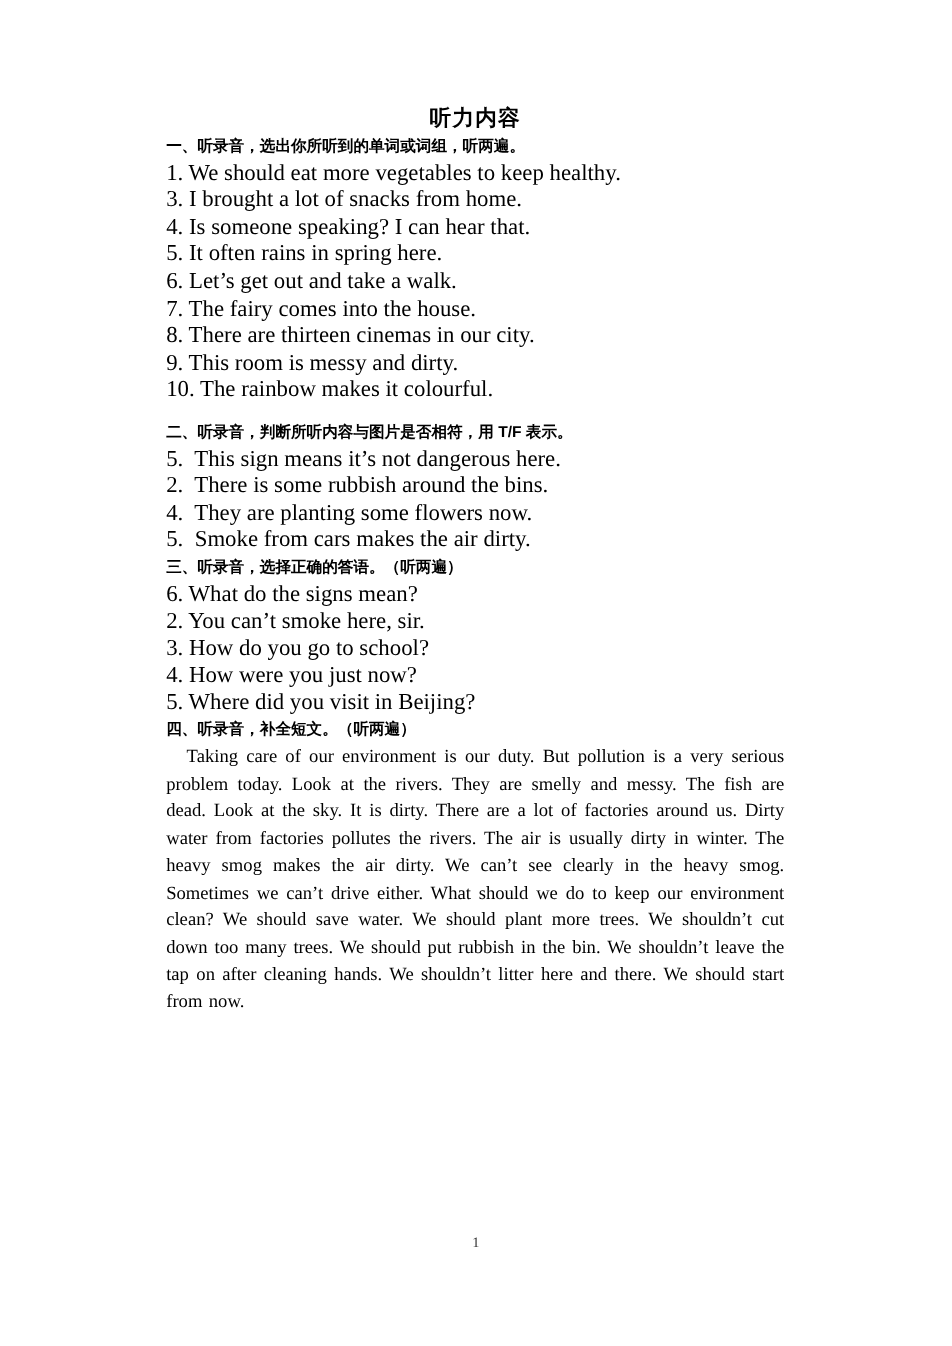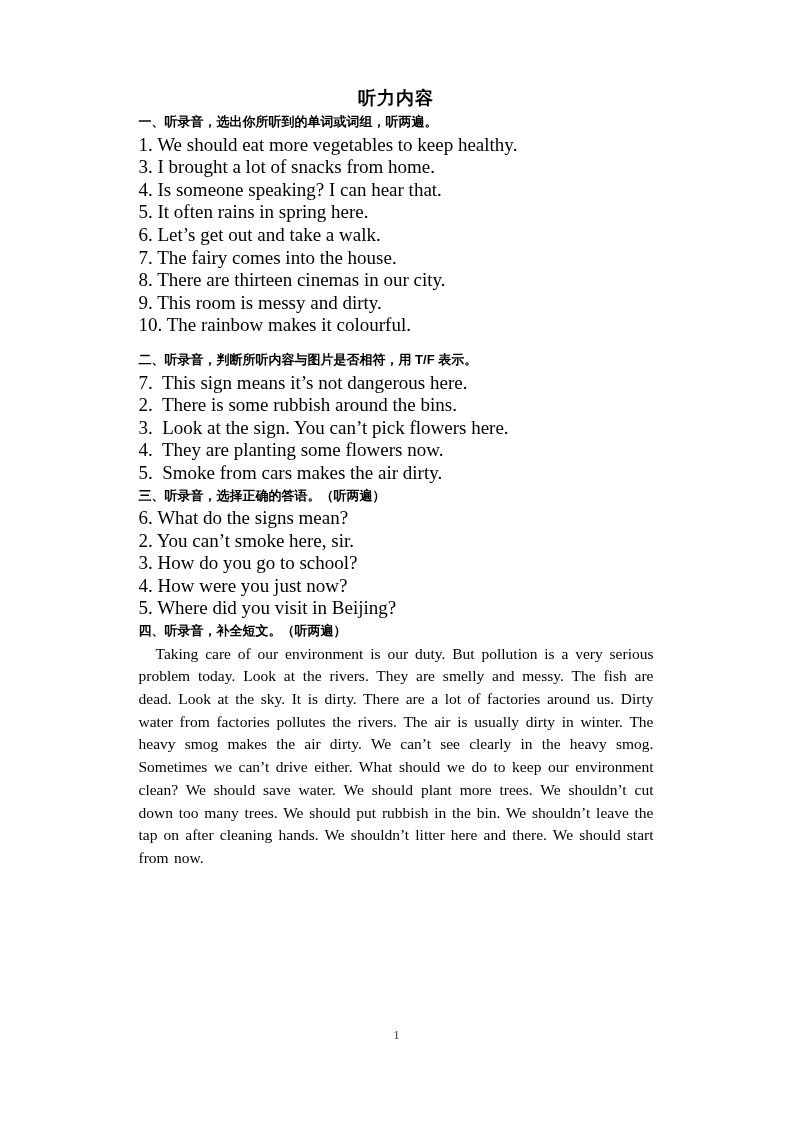--- a/index.html
+++ b/index.html
@@ -77,23 +77,22 @@
     <div class="list-item">5. It often rains in spring here.</div>
     <div class="list-item">6. Let’s get out and take a walk.</div>
     <div class="list-item">7. The fairy comes into the house.</div>
     <div class="list-item">8. There are thirteen cinemas in our city.</div>
     <div class="list-item">9. This room is messy and dirty.</div>
     <div class="list-item">10. The rainbow makes it colourful.</div>
   </div>
 
   <div>
     <div class="section-heading gap-above">二、听录音，判断所听内容与图片是否相符，用 T/F 表示。</div>
-    <div class="list-item">7.  This sign means it’s not dangerous here.</div>
+    <div class="list-item">5.  This sign means it’s not dangerous here.</div>
     <div class="list-item">2.  There is some rubbish around the bins.</div>
-    <div class="list-item">3.  Look at the sign. You can’t pick flowers here.</div>
     <div class="list-item">4.  They are planting some flowers now.</div>
     <div class="list-item">5.  Smoke from cars makes the air dirty.</div>
   </div>
 
   <div>
     <div class="section-heading">三、听录音，选择正确的答语。（听两遍）</div>
     <div class="list-item">6. What do the signs mean?</div>
     <div class="list-item">2. You can’t smoke here, sir.</div>
     <div class="list-item">3. How do you go to school?</div>
     <div class="list-item">4. How were you just now?</div>

